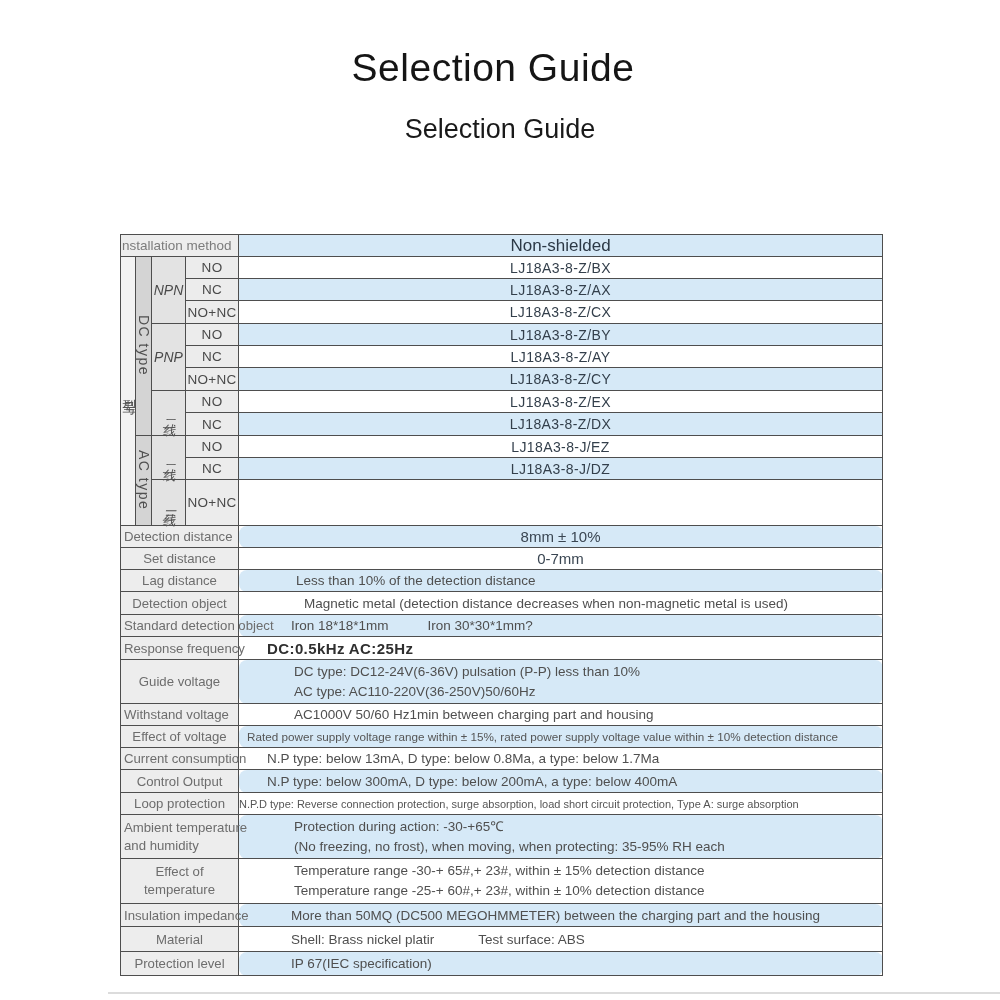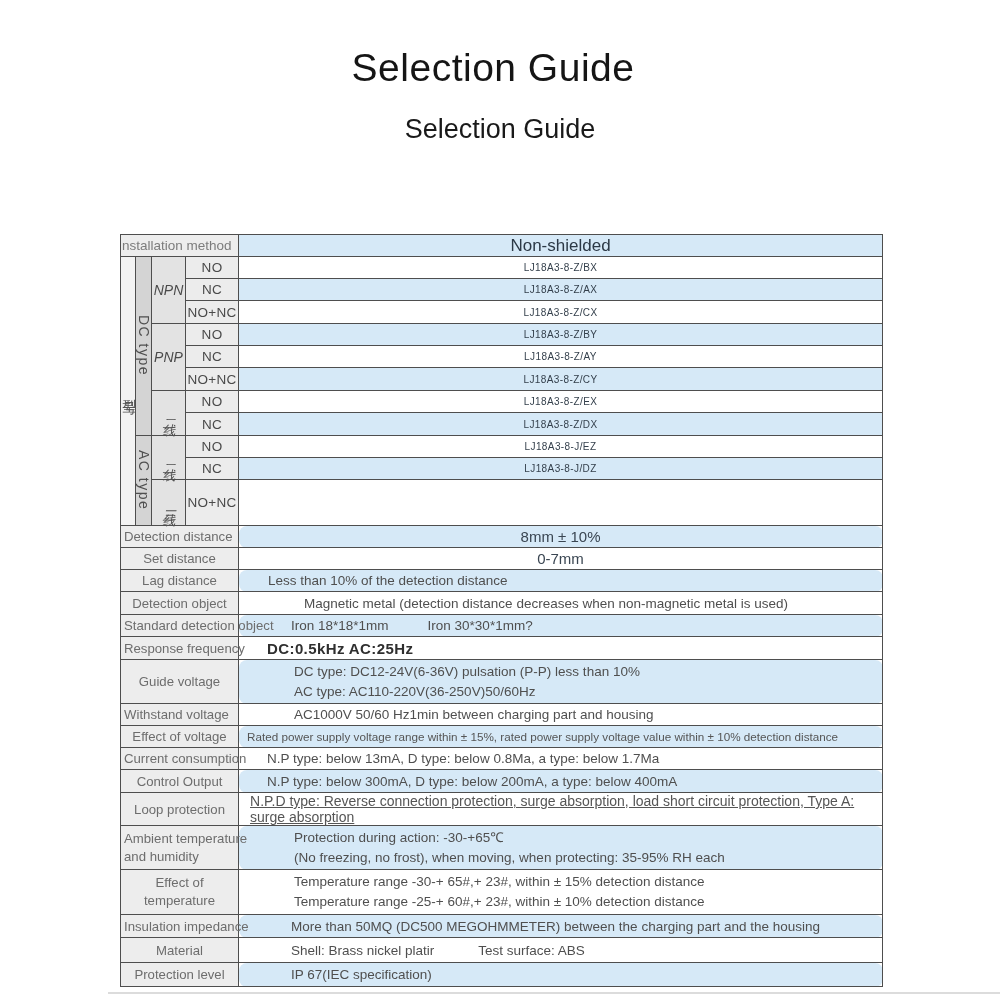--- a/index.html
+++ b/index.html
@@ -35,31 +35,31 @@
   .c3 { background:#e3e3e3; font-size:14px; color:#4a4a4a; text-align:center;font-style:italic; }
   .c4 { background:#ececec; font-size:13.5px; color:#4a4a4a; text-align:center; letter-spacing:.3px; }
 
   .v-lat { writing-mode:vertical-rl; margin:0 auto; font-size:14px; color:#4f4f4f; letter-spacing:1.5px; }
   .v-cjk { writing-mode:vertical-rl; text-orientation:upright; margin:0 auto; font-size:13px; color:#4f4f4f; letter-spacing:3px; }
   .v-cjk.model-col { font-size:14px; color:#555; }
 
   
   .bgw { background:#fff; }
   .bgb { background:#d6e9f7; }
-  .model { font-size:10px; color:#333f4b; text-align:center; letter-spacing:.4px; }
+  .model { font-size:14px; color:#333f4b; text-align:center; letter-spacing:.4px; }
   .hdrval { font-size:17px; color:#2c3946; text-align:center; }
   .val { font-size:13.5px; color:#4f4f4f; text-align:left;border-radius:8px; }
   .val.center { text-align:center; font-size:15px; color:#3a4652; }
   .pl55 { padding-left:55px; }
-  .pl57 { padding-left:29px; }
+  .pl57 { padding-left:57px; }
   .pl62 { padding-left:28px; }
   .pl65 { padding-left:65px; }
   .pl52 { padding-left:52px; }
   .small { font-size:11.7px; padding-left:8px; color:#555; }
-  .small2 { font-size:14px; padding-left:11px; color:#555;text-decoration:underline; }
+  .small2 { font-size:11px; color:#555; }
   .bold { font-weight:bold; font-size:15px; color:#2f2f2f; letter-spacing:.4px; }
   .two div { line-height:20px; }
   .lab .lline { line-height:18px; }
   .gap63 { margin-left:39px; }
   .gap27 { margin-left:44px; }
 
   .bottom-rule { position:absolute; left:108px; top:992px; width:892px; height:2px; background:#dcdcdc; }
 </style>
 </head>
 <body>

